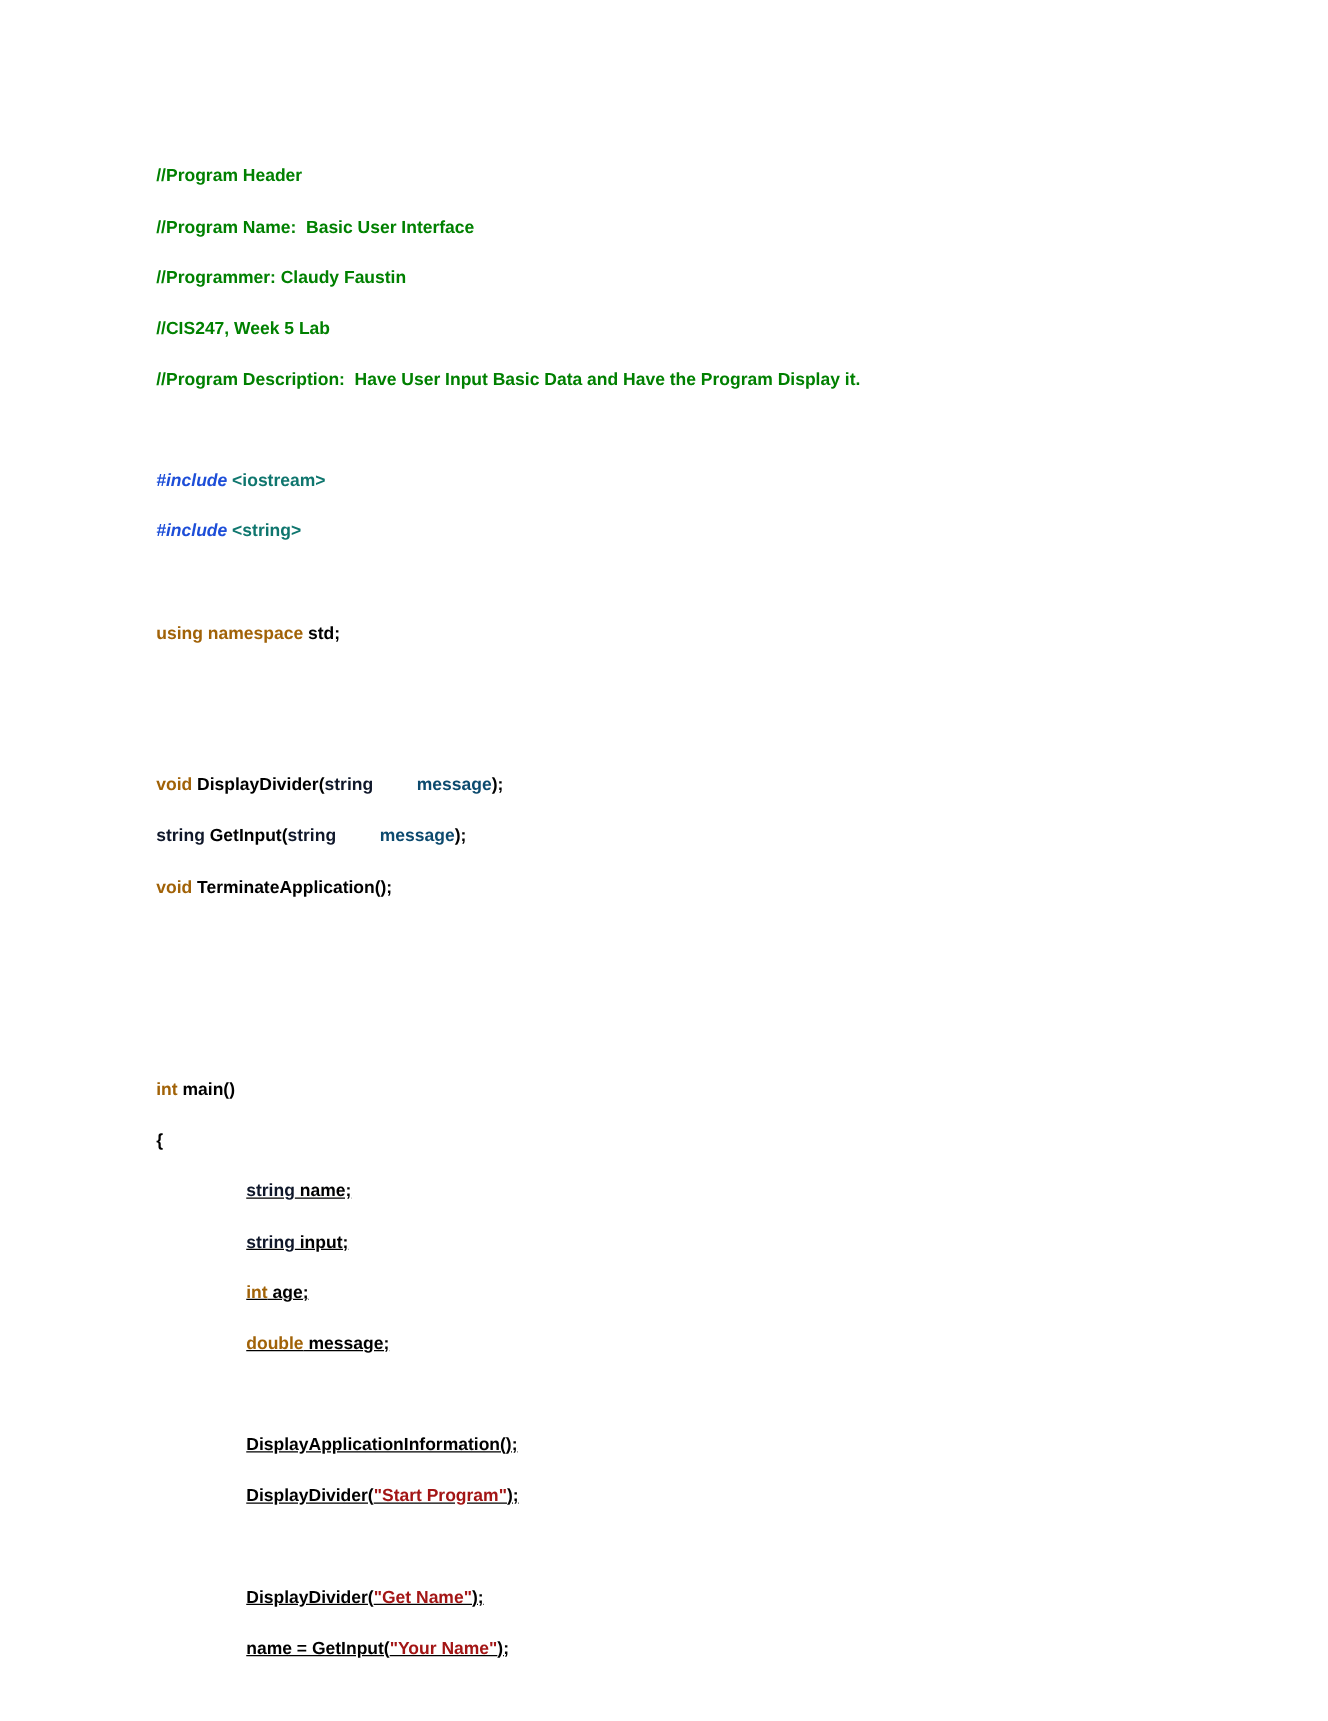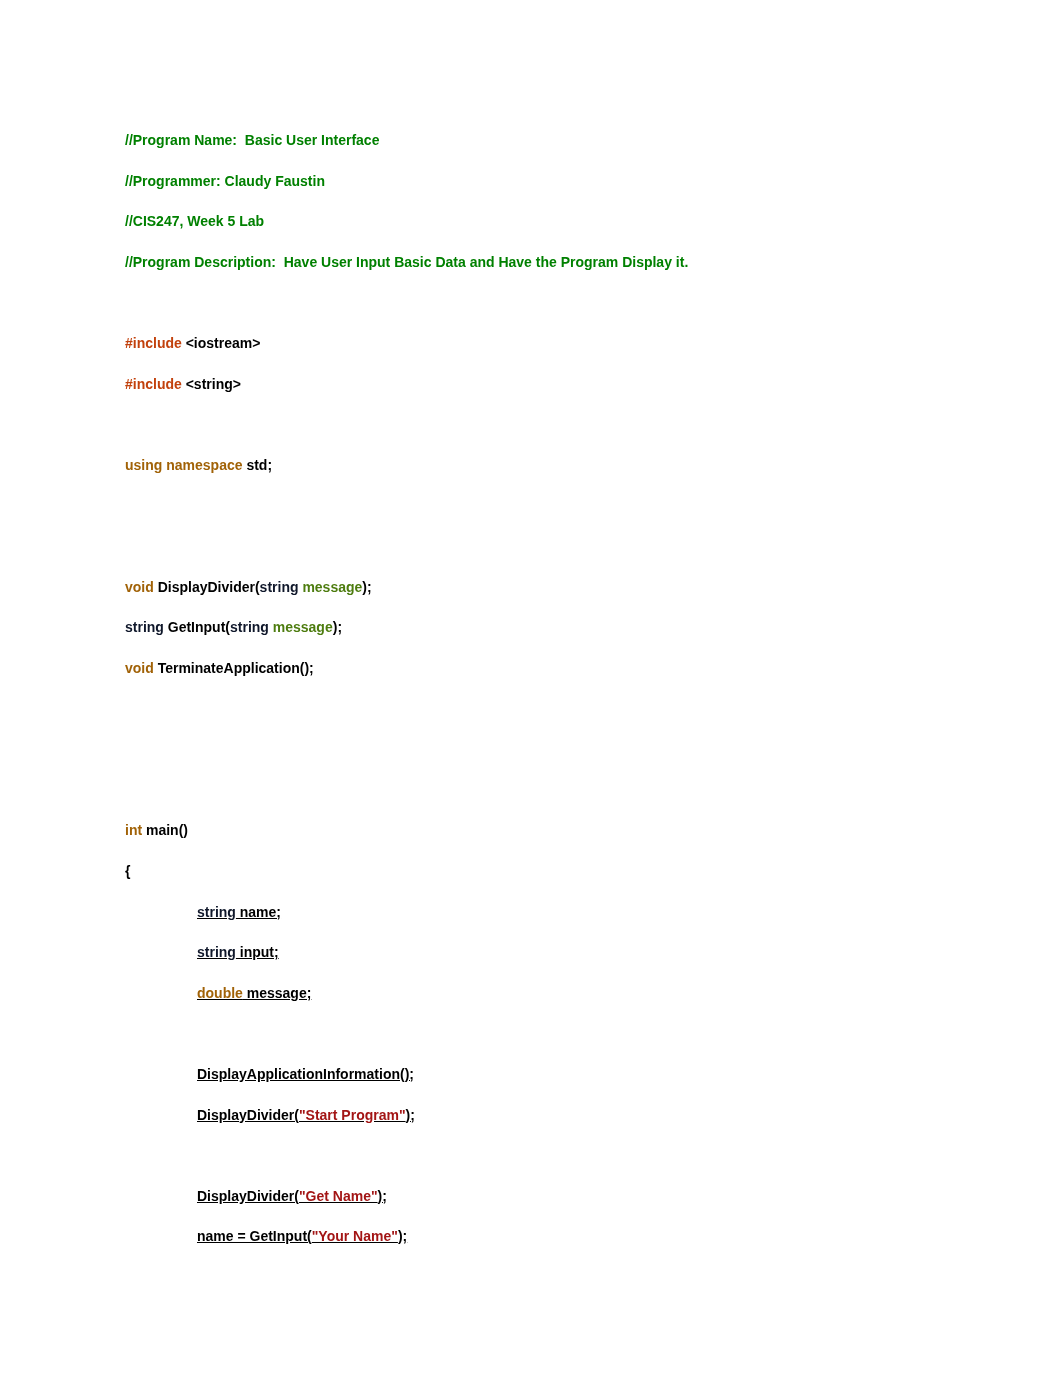--- a/index.html
+++ b/index.html
@@ -14,33 +14,34 @@
       line-height: 1.45;
       padding: 110px 0 0 125px;
       width: 1062px;
       color: #000;
     }
     .code-container {
       white-space: pre;
     }
     .comment { color: #008000; }
     .keyword { color: #a16207; }
-    .preproc { color: #c2410c; }
-    .include-lit { color: #000000; text-align: center; }
+    .preproc { color: #1d4ed8; font-style: italic; }
+    .include-lit { color: #0f766e; text-align: center; }
     .typename { color: #0f172a; }
-    .param { color: #4d7c0f; }
+    .param { color: #0c4a6e; padding-left: 31px; }
     .string { color: #a31515; }
     .text { color: #000000; }
     span { font-weight: bold; }
     .indent1 { padding-left: 72px; display: inline-block; text-decoration: underline; }
   </style>
 </head>
 <body>
 
 <div class="code-container">
+<div><span class="comment">//Program Header</span></div>
 <div><span class="comment">//Program Name:  Basic User Interface</span></div>
 <div><span class="comment">//Programmer: Claudy Faustin</span></div>
 <div><span class="comment">//CIS247, Week 5 Lab</span></div>
 <div><span class="comment">//Program Description:  Have User Input Basic Data and Have the Program Display it.</span></div>
 <div>&nbsp;</div>
 <div><span class="preproc">#include</span><span class="include-lit"> &lt;iostream&gt;</span></div>
 <div><span class="preproc">#include</span><span class="include-lit"> &lt;string&gt;</span></div>
 <div>&nbsp;</div>
 <div><span class="keyword">using</span><span class="text"> </span><span class="keyword">namespace</span><span class="text"> std;</span></div>
 <div>&nbsp;</div>
@@ -48,20 +49,21 @@
 <div><span class="keyword">void</span><span class="text"> DisplayDivider(</span><span class="typename">string</span><span class="param"> message</span><span class="text">);</span></div>
 <div><span class="typename">string</span><span class="text"> GetInput(</span><span class="typename">string</span><span class="param"> message</span><span class="text">);</span></div>
 <div><span class="keyword">void</span><span class="text"> TerminateApplication();</span></div>
 <div>&nbsp;</div>
 <div>&nbsp;</div>
 <div>&nbsp;</div>
 <div><span class="keyword">int</span><span class="text"> main()</span></div>
 <div><span class="text">{</span></div>
 <div><span class="indent1"><span class="typename">string</span><span class="text"> name;</span></span></div>
 <div><span class="indent1"><span class="typename">string</span><span class="text"> input;</span></span></div>
+<div><span class="indent1"><span class="keyword">int</span><span class="text"> age;</span></span></div>
 <div><span class="indent1"><span class="keyword">double</span><span class="text"> message;</span></span></div>
 <div>&nbsp;</div>
 <div><span class="indent1"><span class="text">DisplayApplicationInformation();</span></span></div>
 <div><span class="indent1"><span class="text">DisplayDivider(</span><span class="string">"Start Program"</span><span class="text">);</span></span></div>
 <div>&nbsp;</div>
 <div><span class="indent1"><span class="text">DisplayDivider(</span><span class="string">"Get Name"</span><span class="text">);</span></span></div>
 <div><span class="indent1"><span class="text">name = GetInput(</span><span class="string">"Your Name"</span><span class="text">);</span></span></div>
 
 
 

